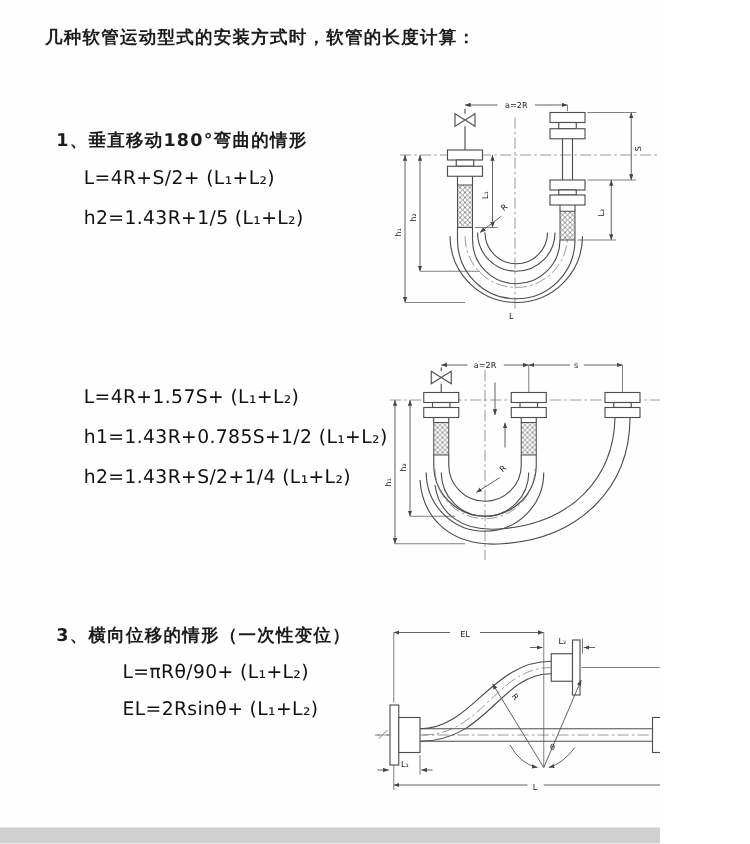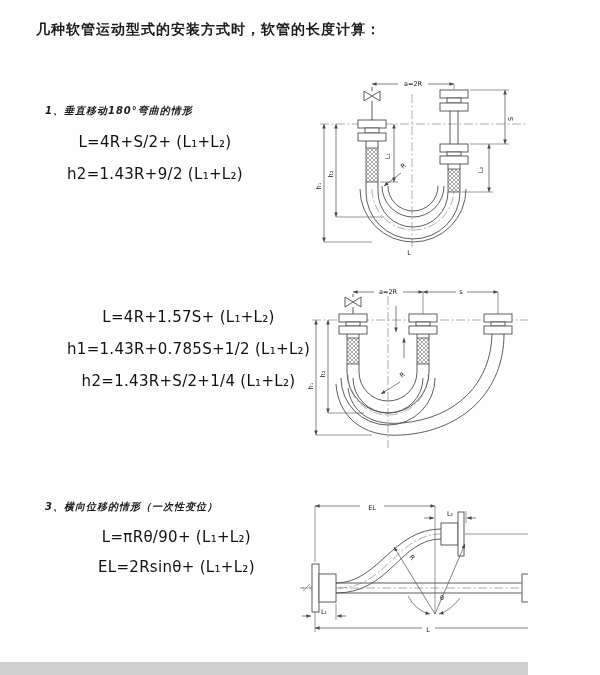--- a/index.html
+++ b/index.html
@@ -6,22 +6,22 @@
   .page {
     position:relative; width:528px; height:675px; background:#fefefe;
     font-family:"DejaVu Sans","Liberation Sans",sans-serif;
     color:#1c1c1c; overflow:hidden;
   }
   .title {
     position:absolute; left:36px; top:21px;
     font-size:14px; font-weight:bold; letter-spacing:1px;
   }
   .sec { position:absolute; left:45px; }
-  .sec-heading { font-size:10px; font-weight:bold; letter-spacing:1px; height:22px;font-style:italic; }
-  .formulas { padding-left:22px;text-align:center; }
+  .sec-heading { font-size:14px; font-weight:bold; letter-spacing:1px; height:22px; }
+  .formulas { padding-left:22px; }
   .formula { font-size:15px; line-height:32px; color:#111; letter-spacing:0.3px; white-space:pre; }
   .sec-3 .formula { line-height:30px;margin-left:31px; }
   .diag { position:absolute; }
   svg text { font-family:"DejaVu Sans","Liberation Sans",sans-serif; font-size:6.5px; fill:#222; }
   .ln   { fill:none; stroke:#4d4d4d; stroke-width:0.9; }
   .thin { fill:none; stroke:#555;    stroke-width:0.6; }
   .cl   { fill:none; stroke:#6e6e6e; stroke-width:0.55; stroke-dasharray:9 2.5 2 2.5; }
   .dim  { fill:none; stroke:#4d4d4d; stroke-width:0.7;
           marker-start:url(#arr); marker-end:url(#arr); }
   .dim-e{ fill:none; stroke:#4d4d4d; stroke-width:0.7; marker-end:url(#arr); }
@@ -45,21 +45,21 @@
       </marker>
     </defs>
   </svg>
 
   <div class="title">几种软管运动型式的安装方式时，软管的长度计算：</div>
 
   <section class="sec" style="top:104px">
     <div class="sec-heading">1、垂直移动180°弯曲的情形</div>
     <div class="formulas">
       <div class="formula">L=4R+S/2+ (L₁+L₂)</div>
-      <div class="formula">h2=1.43R+9/2 (L₁+L₂)</div>
+      <div class="formula">h2=1.43R+1/5 (L₁+L₂)</div>
     </div>
   </section>
 
   <section class="sec" style="top:301px">
     <div class="formulas">
       <div class="formula">L=4R+1.57S+ (L₁+L₂)</div>
       <div class="formula">h1=1.43R+0.785S+1/2 (L₁+L₂)</div>
       <div class="formula">h2=1.43R+S/2+1/4 (L₁+L₂)</div>
     </div>
   </section>

